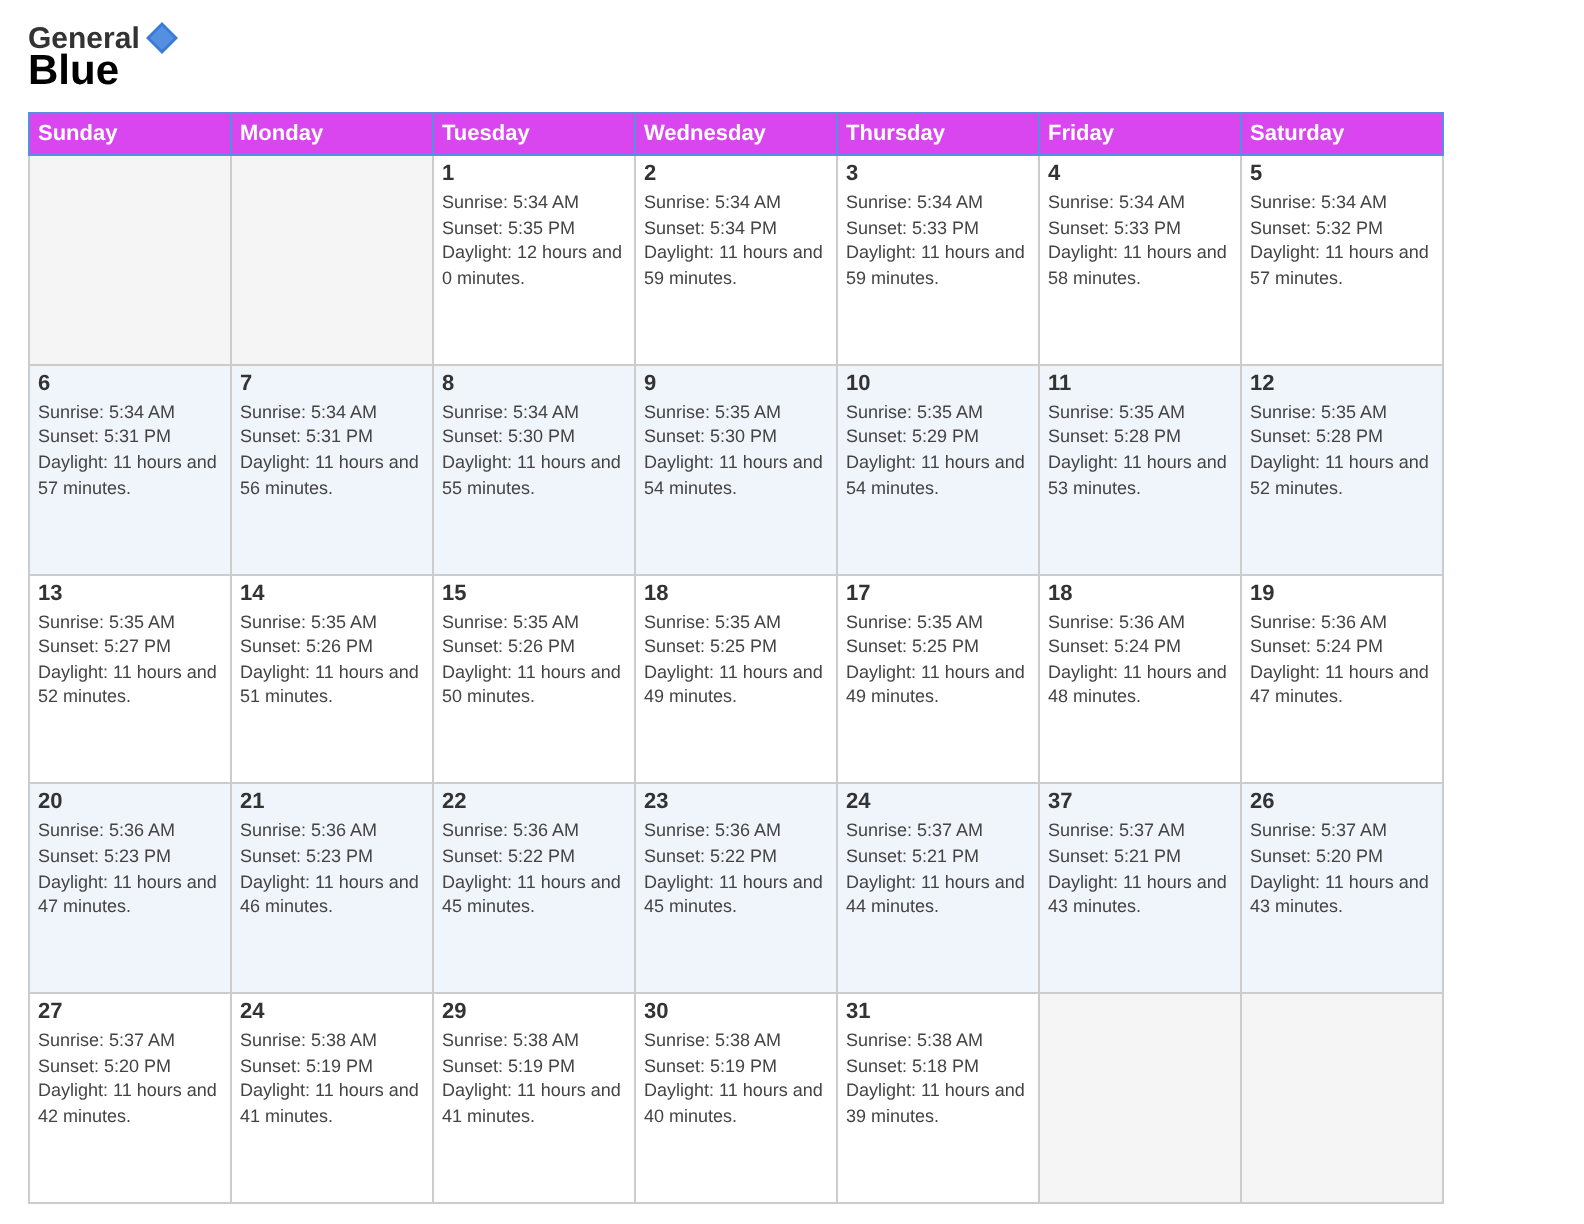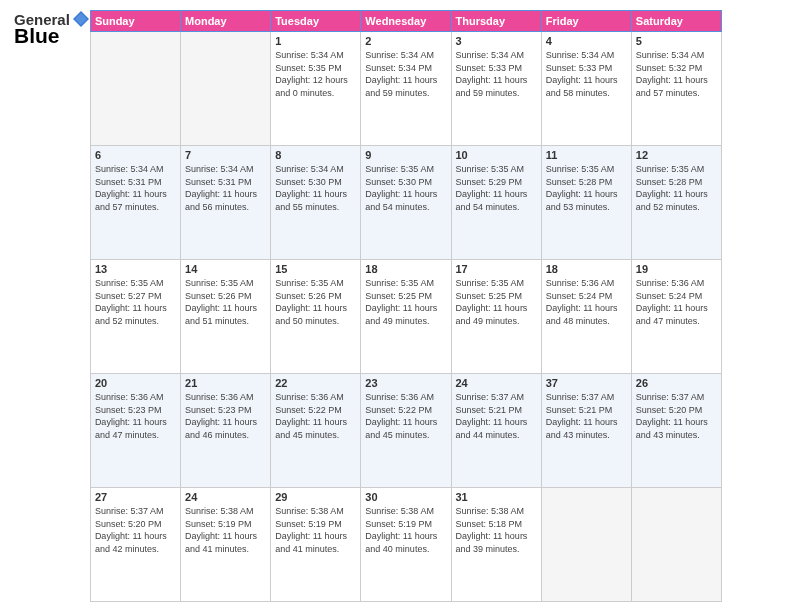--- a/index.html
+++ b/index.html
@@ -8,21 +8,21 @@
       height: 612px;
       font-family: Arial, sans-serif;
       background: #fff;
       overflow: hidden;
     }
     .page {
       width: 736px;
       height: 612px;
       padding: 10px 14px 10px 14px;
       display: flex;
-      flex-direction: row;
+      flex-direction: column;
     }
     .header {
       display: flex;
       justify-content: space-between;
       align-items: flex-start;
       margin-bottom: 8px;
     }
     .logo {
       display: flex;
       align-items: center;
@@ -42,21 +42,21 @@
       color: #555;
     }
     .calendar {
       flex: 1;
       border: 1px solid #ccc;
       border-collapse: collapse;
       width: 100%;
       table-layout: fixed;
     }
     .calendar th {
-      background: #ec4899;
+      background: #d946ef;
       color: #fff;
       font-size: 11px;
       font-weight: bold;
       padding: 4px 4px;
       border: 1px solid #5590e0;
       text-align: left;
     }
     .calendar td {
       border: 1px solid #ccc;
       vertical-align: top;

